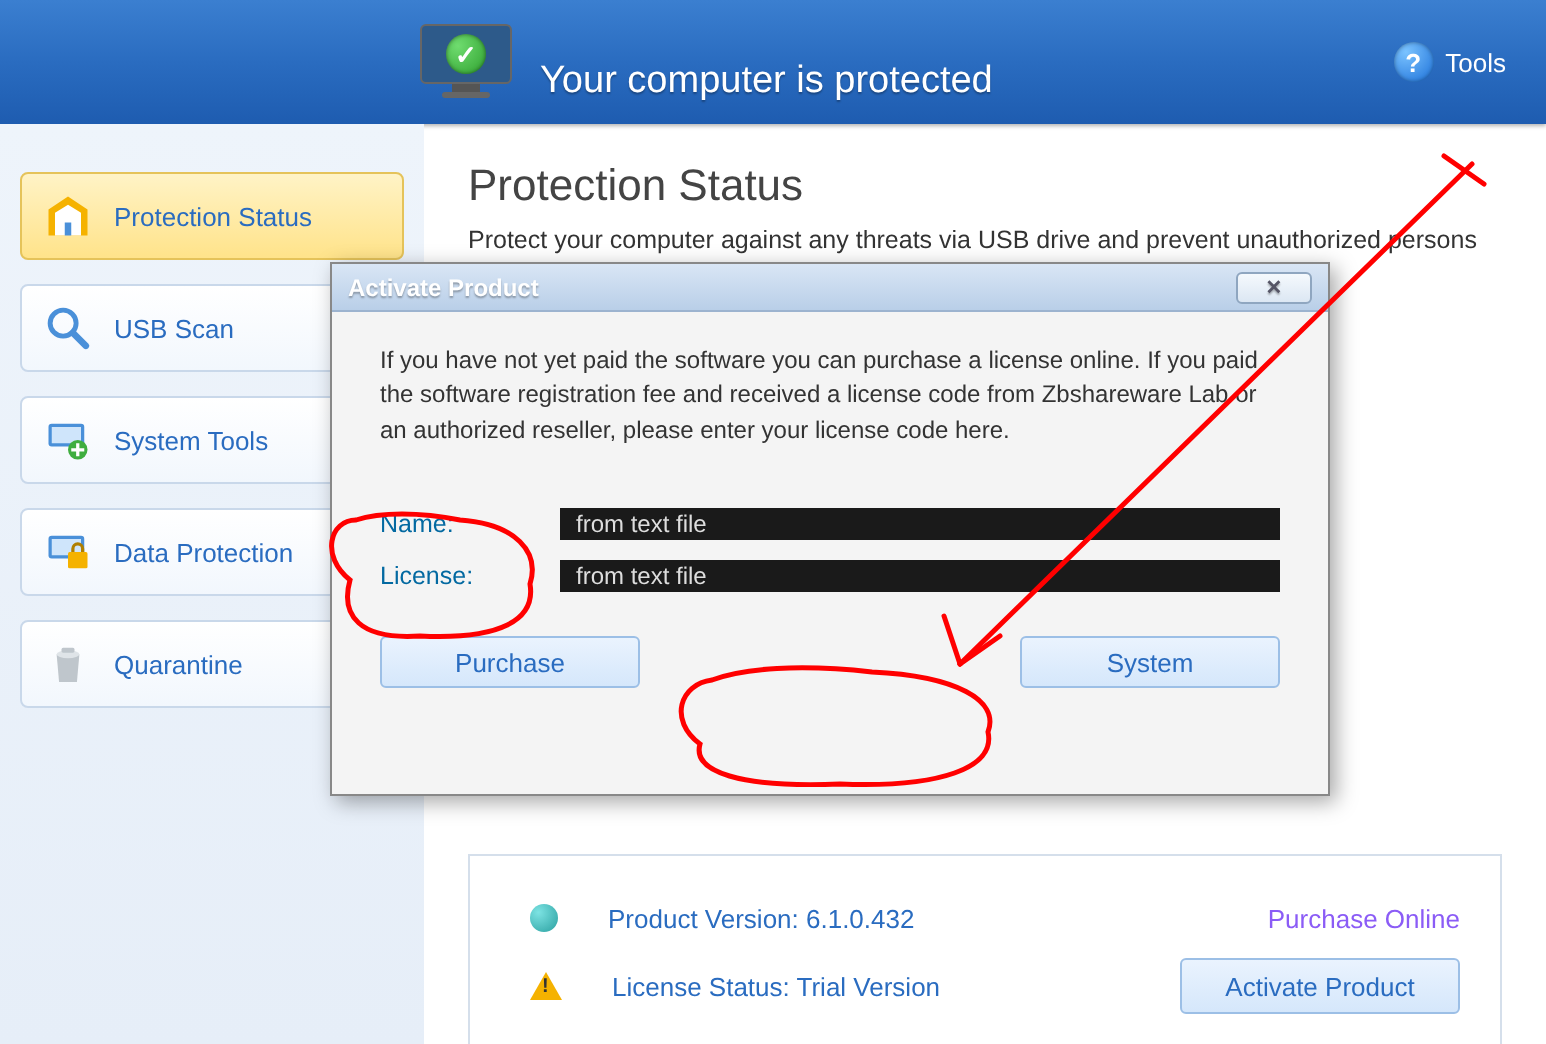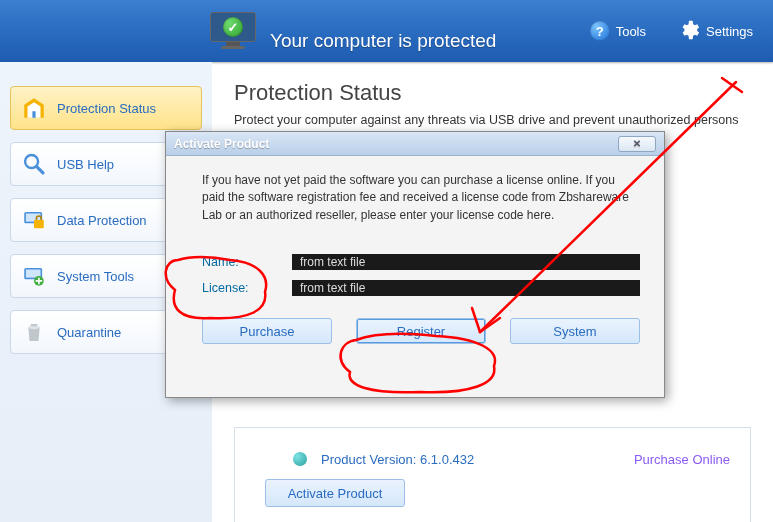--- a/index.html
+++ b/index.html
@@ -35,39 +35,39 @@
   .nav-item.active { background: linear-gradient(to bottom,#fff3c6,#ffe38a); border-color:#e5c35a; }
   .nav-icon { width: 26px; height: 26px; display:flex; align-items:center; justify-content:center; }
   .nav-icon svg { width: 26px; height: 26px; }
 
   .main { flex: 1; padding: 18px 22px 0 22px; overflow: hidden; }
   .page-title { font-size: 22px; color:#444; font-weight: 400; margin-bottom: 6px; }
   .page-sub { font-size: 12.5px; color:#333; line-height: 1.4; }
 
   .info-box { border:1px solid #d5dfeb; margin-top: 280px; padding: 14px 20px 14px 30px; }
   .info-row { display:flex; align-items:center; justify-content:space-between; height: 34px; font-size: 13px; color:#2a6cc0; }
-  .info-left { display:flex; align-items:center; gap:14px;margin-left:28px; }
+  .info-left { display:flex; align-items:center; gap:25px; }
   .dot-icon { width:14px; height:14px; border-radius:50%; background: radial-gradient(circle at 30% 30%, #7de3e3, #2aa0a0); }
   .warn-icon { width:0; height:0; border-left:8px solid transparent; border-right:8px solid transparent; border-bottom:14px solid #f5b200; position:relative; }
   .warn-icon::after { content:"!"; position:absolute; left:-2px; top:2px; font-size:10px; color:#333; font-weight:bold; }
   .link-text { color:#8b5cf6; cursor:pointer; }
   .btn-blue { width: 140px; height: 28px; background: linear-gradient(to bottom,#eaf3fe,#d5e7fb); border:1px solid #9cbfe6; border-radius:3px; color:#2a6cc0; font-size:13px; cursor:pointer; }
 
   
   .dialog {
     position:absolute; left:165px; top:131px; width:500px; height:267px;
     background:#f4f4f4; border:1px solid #888; box-shadow: 3px 3px 10px rgba(0,0,0,.35);
   }
   .dialog-titlebar {
     height:24px; background: linear-gradient(to bottom,#d9e6f5,#b9cfe8); border-bottom:1px solid #9cb3cf;
     display:flex; align-items:center; padding:0 8px; font-size:12px; color:#fff; text-shadow:0 1px 1px rgba(0,0,0,.3);
     font-weight:bold;
   }
   .dialog-close { margin-left:auto; width:38px; height:16px; border:1px solid #8fa6c0; border-radius:3px; background:linear-gradient(to bottom,#f5f9fd,#dce7f3); display:flex; align-items:center; justify-content:center; font-size:10px; color:#556; cursor:pointer;}
-  .dialog-body { padding: 16px 24px 14px 36px; }
+  .dialog-body { padding: 16px 24px 14px 24px; }
   .dialog-msg { font-size:12px; color:#333; line-height:1.45; margin-bottom: 30px; }
   .form-row { display:flex; align-items:center; margin-bottom:10px; }
   .form-label { width:90px; font-size:12.5px; color:#0369a1; }
   .form-input { flex:1; height:16px; background:#1a1a1a; color:#ddd; border:none; padding:0 8px; font-size:12px; }
   .dialog-buttons { display:flex; justify-content:space-between; margin-top: 22px; }
   .dlg-btn { width:130px; height:26px; background:linear-gradient(to bottom,#eaf3fe,#d5e7fb); border:1px solid #9cbfe6; border-radius:3px; color:#2a6cc0; font-size:13px; cursor:pointer; }
   .dlg-btn.focus { box-shadow: 0 0 0 1px #5a9ae0 inset; }
 
   
   .annot { position:absolute; pointer-events:none; }
@@ -82,28 +82,20 @@
       </div>
     <div class="monitor-stand"></div>
       <div class="monitor-base"></div>
   </div>
   <div class="header-title">Your computer is protected</div>
   <div class="header-right">
     <div class="header-link">
       <div class="help-icon">?</div>
       <span>Tools</span>
     </div>
-    <div class="header-link">
-      <span class="gear-icon">
-        <svg viewBox="0 0 24 24">
-            <path fill="#fff" d="M12 8a4 4 0 100 8 4 4 0 000-8zm9 4a7 7 0 00-.1-1.2l2.1-1.6-2-3.4-2.5 1a7 7 0 00-2-1.2L16 2h-4l-.5 3.6a7 7 0 00-2 1.2l-2.5-1-2 3.4 2.1 1.6A7 7 0 007 12c0 .4 0 .8.1 1.2L5 14.8l2 3.4 2.5-1c.6.5 1.3.9 2 1.2L12 22h4l.5-3.6c.7-.3 1.4-.7 2-1.2l2.5 1 2-3.4-2.1-1.6c.1-.4.1-.8.1-1.2z"></path>
-          </svg>
-      </span>
-      <span>Settings</span>
-    </div>
   </div>
 </div>
 
 <div class="body-wrap">
 
   <div class="sidebar">
     <div class="nav-item active">
       <span class="nav-icon">
           <svg viewBox="0 0 32 32">
             <path fill="#f5b200" d="M16 4l12 8v16H4V12z"></path>
@@ -113,43 +105,43 @@
         </span>
       <span>Protection Status</span>
     </div>
     <div class="nav-item">
       <span class="nav-icon">
           <svg viewBox="0 0 32 32">
             <circle cx="13" cy="13" r="8" fill="none" stroke="#4a90d9" stroke-width="3"></circle>
             <line x1="19" y1="19" x2="27" y2="27" stroke="#4a90d9" stroke-width="4" stroke-linecap="round"></line>
           </svg>
         </span>
-      <span>USB Help</span>
+      <span>USB Scan</span>
+    </div>
+    <div class="nav-item">
+      <span class="nav-icon">
+          <svg viewBox="0 0 32 32">
+            <rect x="4" y="6" width="22" height="14" rx="2" fill="#4a90d9"></rect>
+            <rect x="6" y="8" width="18" height="10" fill="#cfe5fb"></rect>
+            <circle cx="22" cy="22" r="6" fill="#3fae3f"></circle>
+            <path d="M22 18v8M18 22h8" stroke="#fff" stroke-width="2"></path>
+          </svg>
+        </span>
+      <span>System Tools</span>
     </div>
     <div class="nav-item">
       <span class="nav-icon">
           <svg viewBox="0 0 32 32">
             <rect x="4" y="6" width="22" height="14" rx="2" fill="#4a90d9"></rect>
             <rect x="6" y="8" width="18" height="10" fill="#cfe5fb"></rect>
             <rect x="16" y="16" width="12" height="10" rx="1" fill="#f5b200"></rect>
             <path d="M19 16v-2a3 3 0 016 0v2" fill="none" stroke="#b07f00" stroke-width="2"></path>
           </svg>
         </span>
       <span>Data Protection</span>
-    </div>
-    <div class="nav-item">
-      <span class="nav-icon">
-          <svg viewBox="0 0 32 32">
-            <rect x="4" y="6" width="22" height="14" rx="2" fill="#4a90d9"></rect>
-            <rect x="6" y="8" width="18" height="10" fill="#cfe5fb"></rect>
-            <circle cx="22" cy="22" r="6" fill="#3fae3f"></circle>
-            <path d="M22 18v8M18 22h8" stroke="#fff" stroke-width="2"></path>
-          </svg>
-        </span>
-      <span>System Tools</span>
     </div>
     <div class="nav-item">
       <span class="nav-icon">
           <svg viewBox="0 0 32 32">
             <path fill="#bfc6cc" d="M9 10h14l-1.5 17h-11z"></path>
             <ellipse cx="16" cy="10" rx="7" ry="2.5" fill="#dfe4e8"></ellipse>
             <rect x="12" y="6" width="8" height="3" rx="1" fill="#bfc6cc"></rect>
           </svg>
         </span>
       <span>Quarantine</span>
@@ -162,20 +154,24 @@
 
     <div class="info-box">
       <div class="info-row">
         <div class="info-left">
           <span class="dot-icon"></span>
           <span>Product Version: 6.1.0.432</span>
         </div>
         <span class="link-text">Purchase Online</span>
       </div>
       <div class="info-row">
+        <div class="info-left">
+          <span class="warn-icon"></span>
+          <span>License Status: Trial Version</span>
+        </div>
         <button class="btn-blue">Activate Product</button>
       </div>
     </div>
 
   </div>
 </div>
 
 <div class="dialog">
   <div class="dialog-titlebar">
     <span>Activate Product</span>
@@ -188,21 +184,20 @@
     <div class="form-row">
       <div class="form-label">Name:</div>
       <input class="form-input" value="from text file" style="">
     </div>
     <div class="form-row">
       <div class="form-label">License:</div>
       <input class="form-input" value="from text file" style="">
     </div>
     <div class="dialog-buttons">
       <button class="dlg-btn">Purchase</button>
-      <button class="dlg-btn focus">Register</button>
       <button class="dlg-btn">System</button>
     </div>
   </div>
 </div>
 
 <svg class="annot" width="773" height="522" style="left:0;top:0">
   <g fill="none" stroke="#ff0000" stroke-width="2.5" stroke-linecap="round">
 
     <path d="M178 260 C 165 260, 160 278, 175 290 C 170 308, 180 320, 210 318 C 250 320, 268 310, 265 292 C 270 276, 258 262, 230 260 C 210 256, 190 256, 178 260 Z"></path>
 

